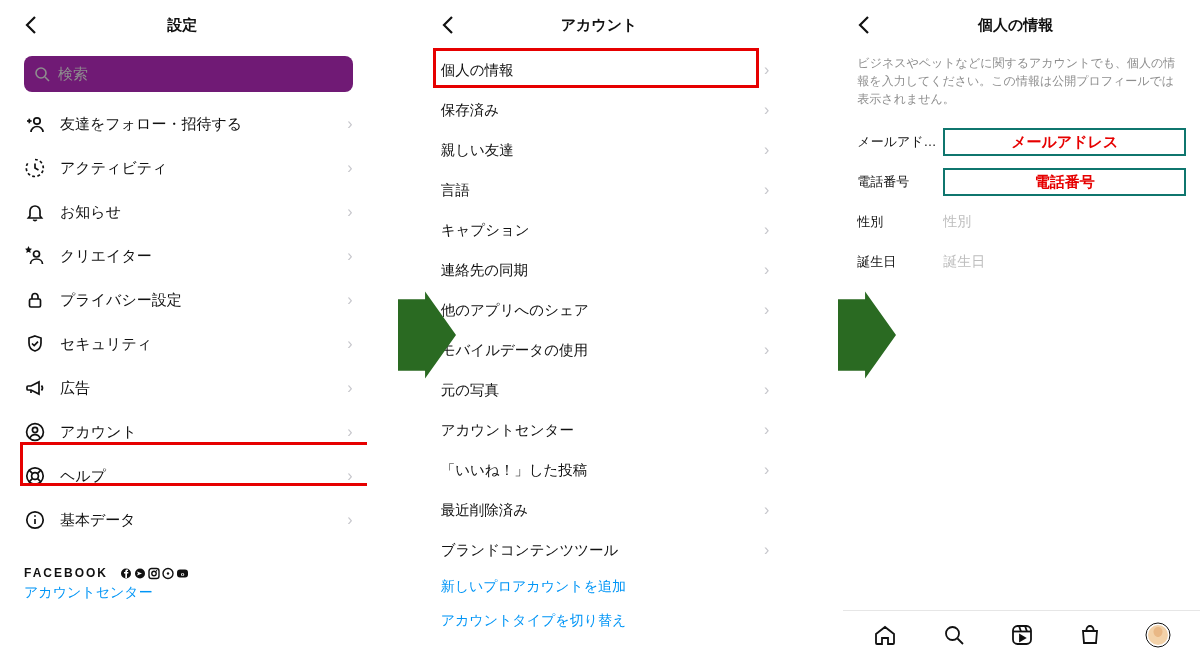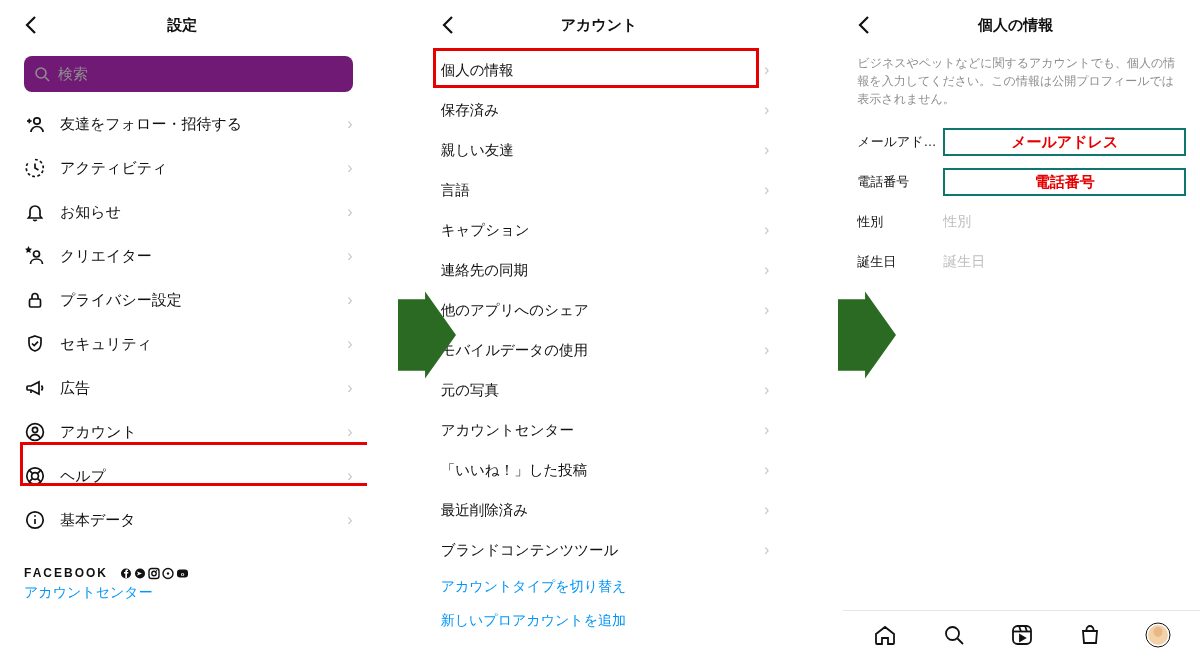--- a/index.html
+++ b/index.html
@@ -393,22 +393,22 @@
     </div>
     <div class="arow">
       <span>最近削除済み</span>
       <span class="chev">›</span>
     </div>
     <div class="arow">
       <span>ブランドコンテンツツール</span>
       <span class="chev">›</span>
     </div>
 
+    <div class="link-blue">新しいプロアカウントを追加</div>
     <div class="link-blue">アカウントタイプを切り替え</div>
-    <div class="link-blue">新しいプロアカウントを追加</div>
 
     <div class="highlight" style="left:6px; top:48px; width:326px; height:40px;"></div>
   </div>
 
   <div class="screen screen3">
     <div class="hdr">
       <span class="back-btn">
         <svg width="14" height="20" viewBox="0 0 14 20">
             <polyline points="11,2 3,10 11,18" fill="none" stroke="#111" stroke-width="2.2"></polyline>
           </svg>

